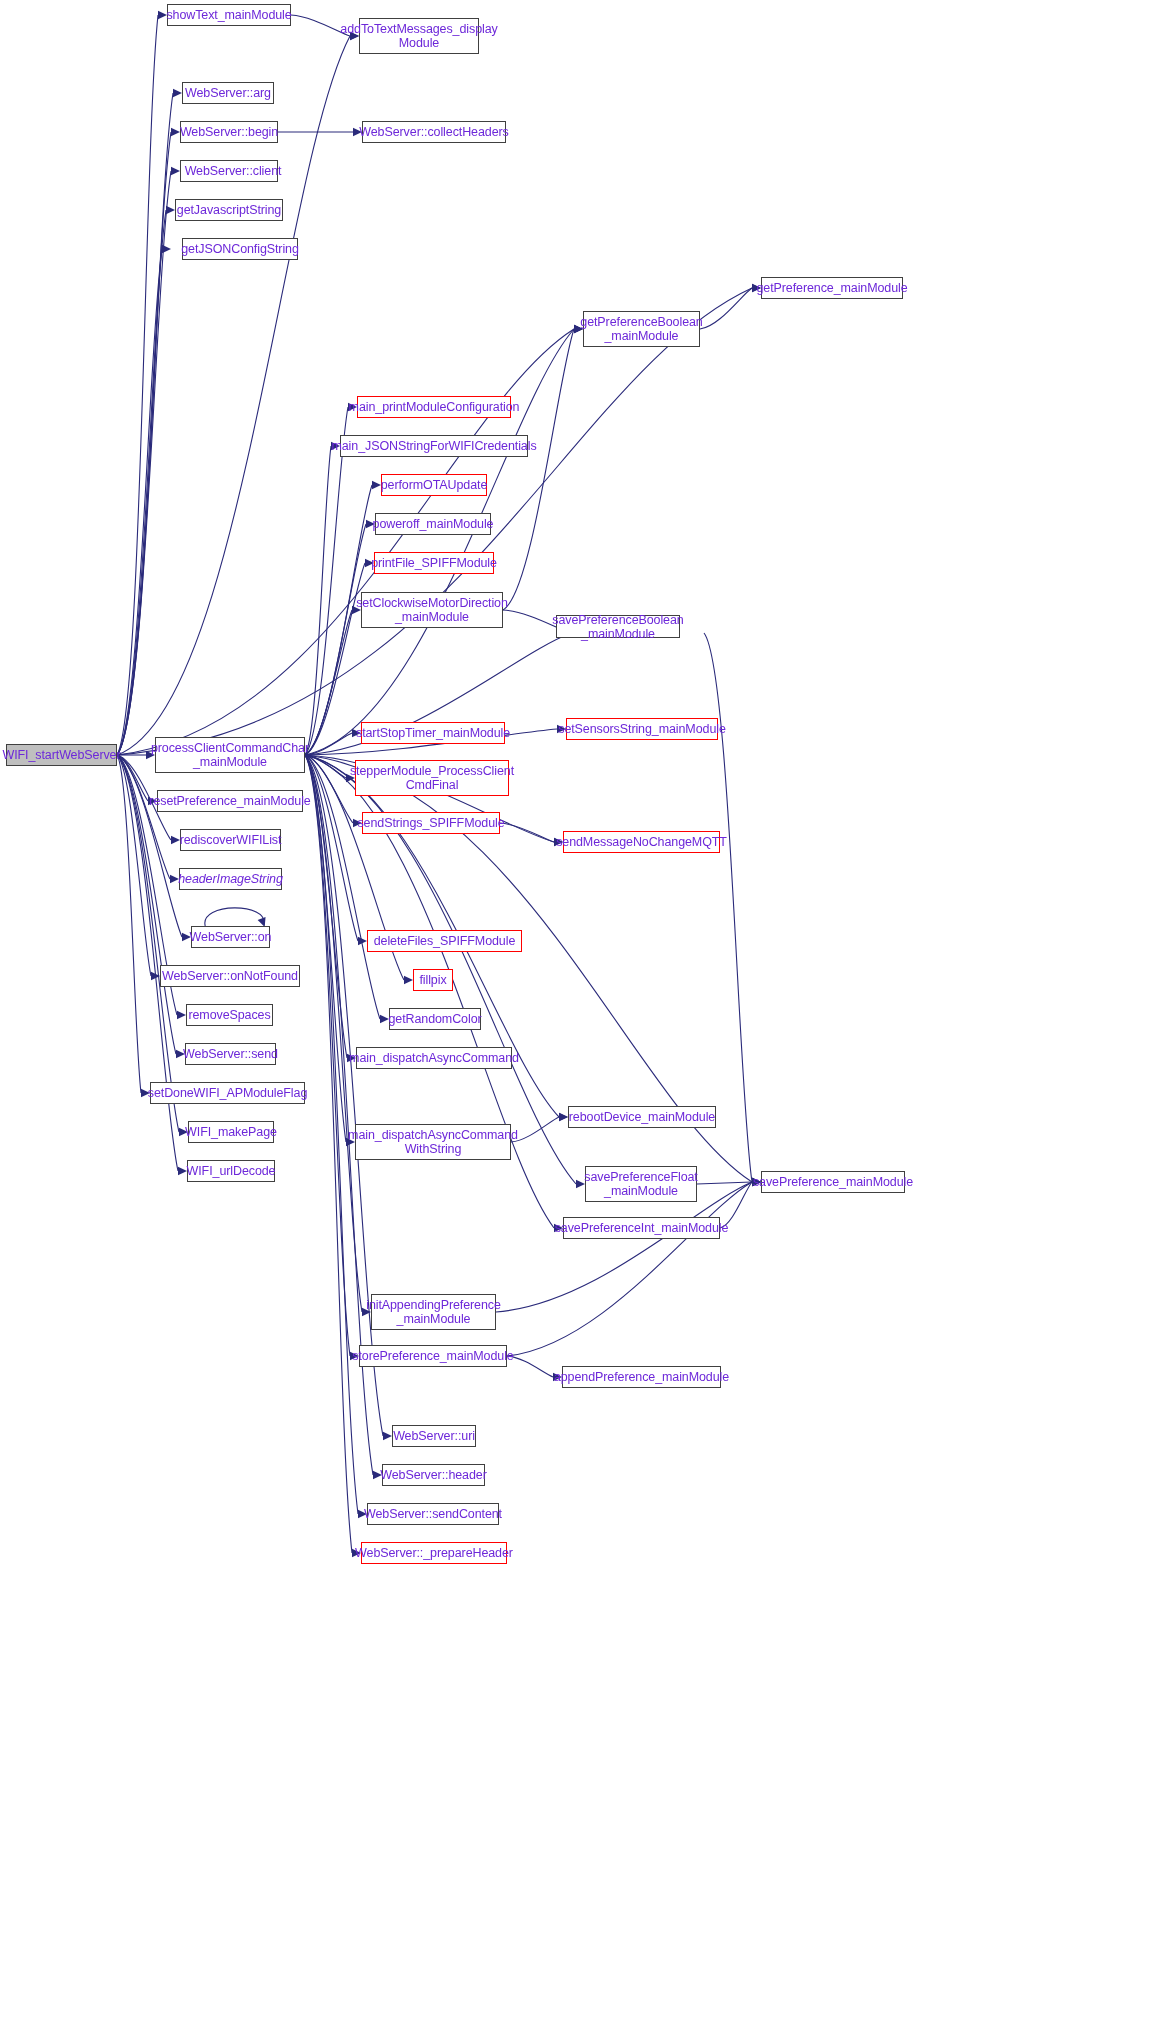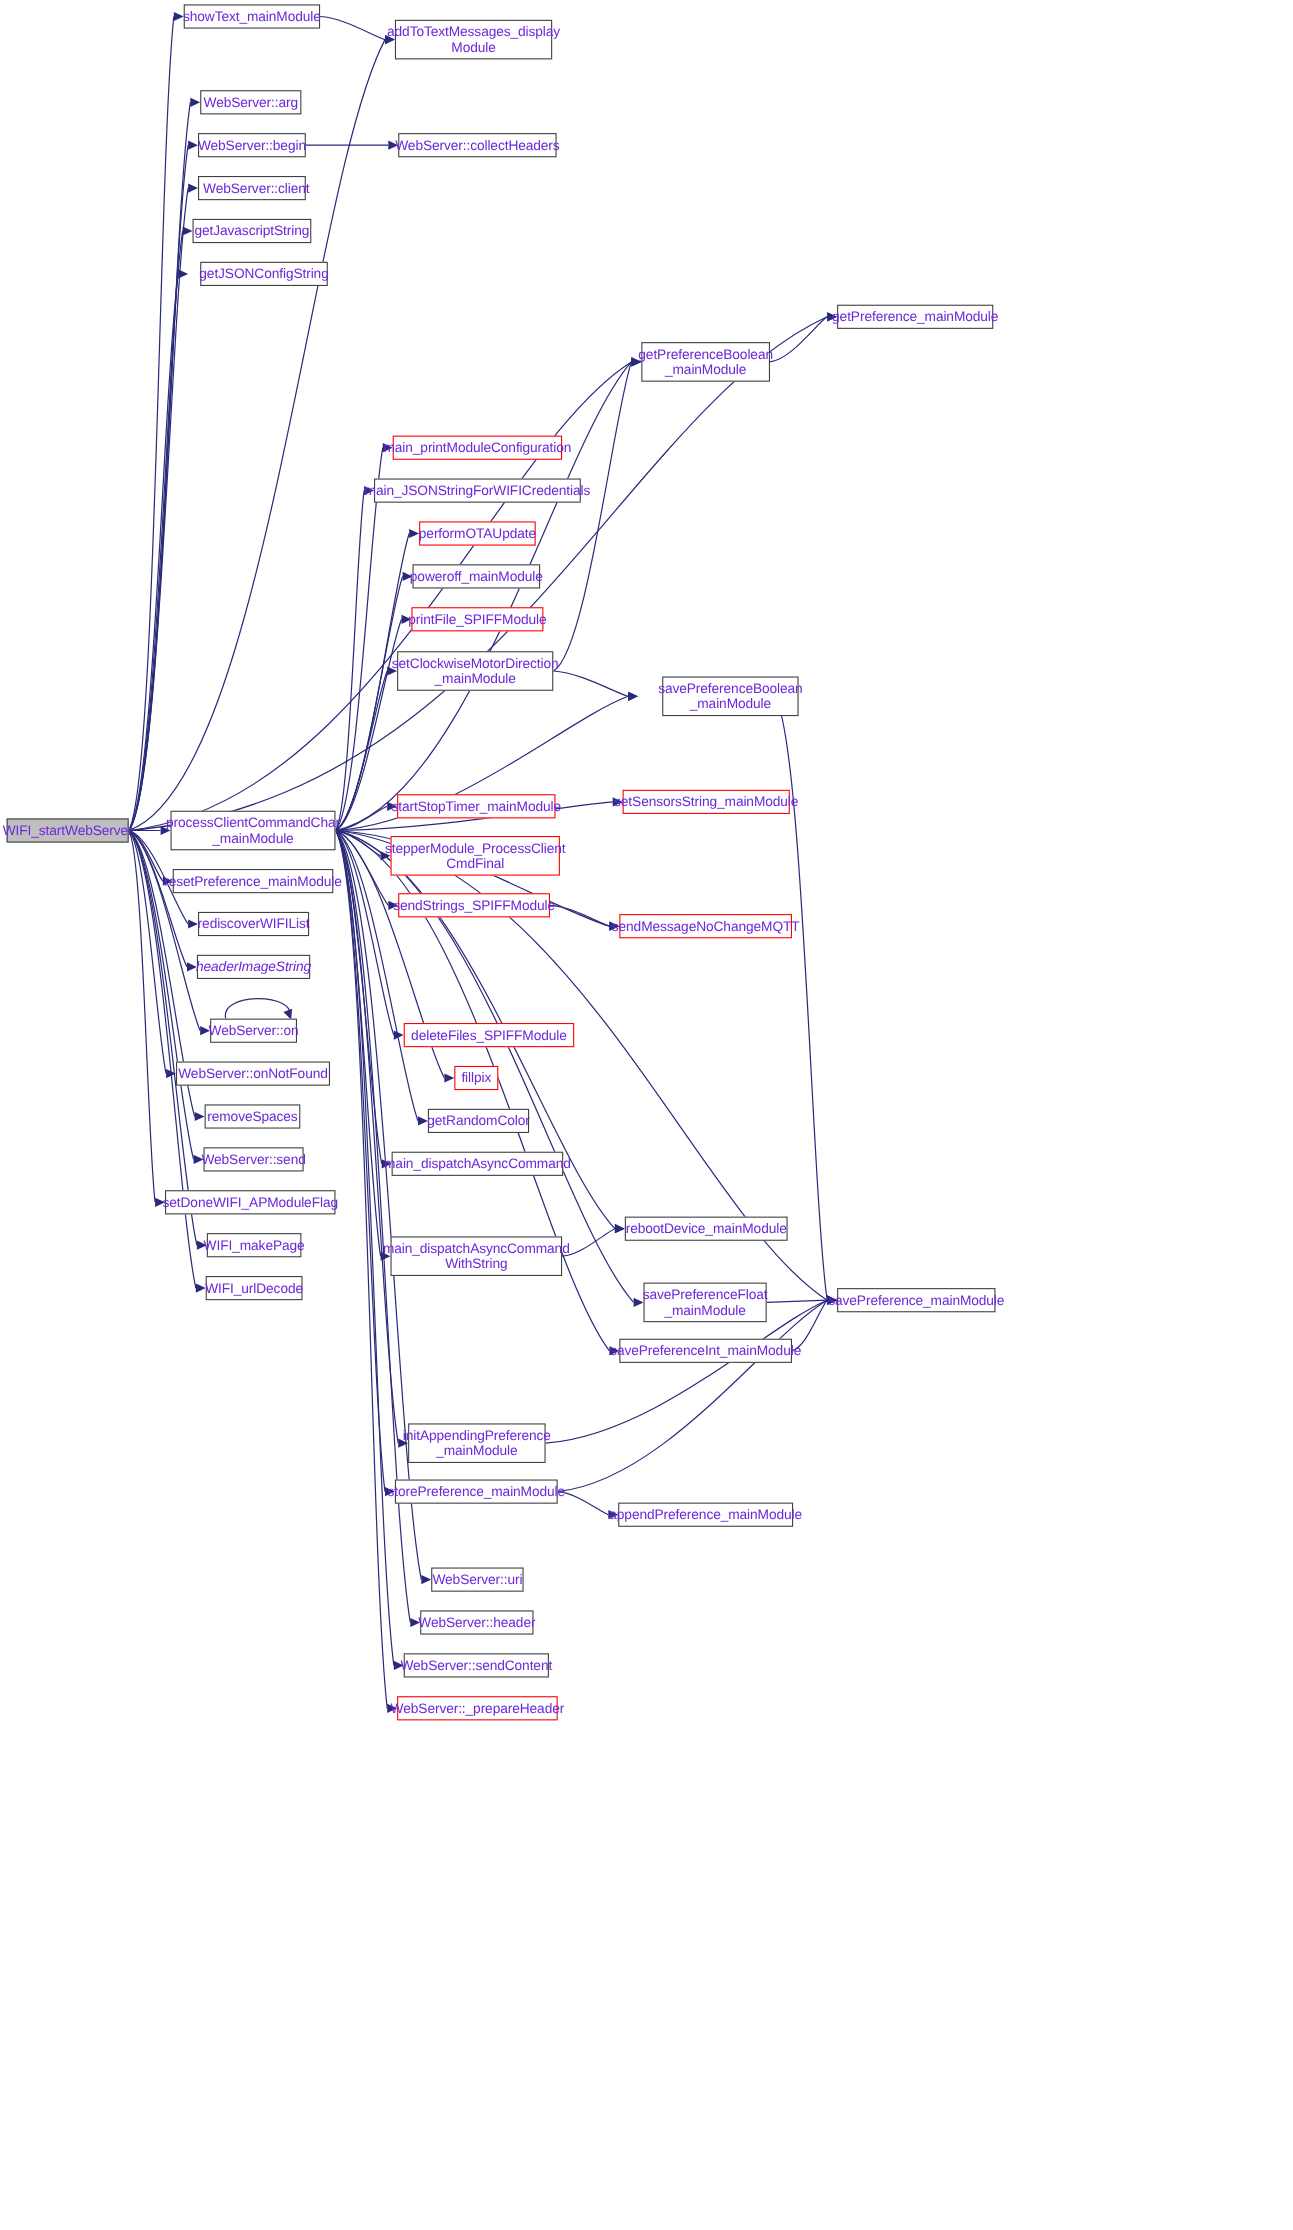--- a/index.html
+++ b/index.html
@@ -180,39 +180,39 @@
       <polygon points="392,1436 383,1440.2 383,1431.8" class="arrow-head"></polygon>
       <path class="edge-path" d="M 305 755 C 343.5878154044748 798.2, 351.7767015275389 1345.4, 373 1475"></path>
       <polygon points="382,1475 373,1479.2 373,1470.8" class="arrow-head"></polygon>
       <path class="edge-path" d="M 305 755 C 336.7152056341927 800.54, 340.556636901194 1377.38, 358 1514"></path>
       <polygon points="367,1514 358,1518.2 358,1509.8" class="arrow-head"></polygon>
       <path class="edge-path" d="M 305 755 C 334.2438610974386 802.88, 335.91587639640875 1409.3600000000001, 352 1553"></path>
       <polygon points="361,1553 352,1557.2 352,1548.8" class="arrow-head"></polygon>
     </svg>
   <div id="node-layer">
       <div class="node" style="left: 167px; top: 4px; width: 124px; height: 22px;">showText_mainModule</div>
-      <div class="node" style="left: 359px; top: 18px; width: 143px; height: 36px;">addToTextMessages_display
+      <div class="node" style="left: 359px; top: 18px; width: 120px; height: 36px;">addToTextMessages_display
 Module</div>
       <div class="node" style="left: 182px; top: 82px; width: 92px; height: 22px;">WebServer::arg</div>
       <div class="node" style="left: 180px; top: 121px; width: 98px; height: 22px;">WebServer::begin</div>
       <div class="node" style="left: 362px; top: 121px; width: 144px; height: 22px;">WebServer::collectHeaders</div>
       <div class="node" style="left: 180px; top: 160px; width: 98px; height: 22px; padding-left: 12px;">WebServer::client</div>
       <div class="node" style="left: 175px; top: 199px; width: 108px; height: 22px;">getJavascriptString</div>
       <div class="node" style="left: 171px; top: 238px; width: 116px; height: 22px; margin-left: 11px;">getJSONConfigString</div>
       <div class="node" style="left: 761px; top: 277px; width: 142px; height: 22px;">getPreference_mainModule</div>
       <div class="node" style="left: 583px; top: 311px; width: 117px; height: 36px;">getPreferenceBoolean
 _mainModule</div>
       <div class="node red" style="left: 357px; top: 396px; width: 154px; height: 22px;">main_printModuleConfiguration</div>
       <div class="node" style="left: 340px; top: 435px; width: 188px; height: 22px;">main_JSONStringForWIFICredentials</div>
       <div class="node red" style="left: 381px; top: 474px; width: 106px; height: 22px;">performOTAUpdate</div>
       <div class="node" style="left: 375px; top: 513px; width: 116px; height: 22px;">poweroff_mainModule</div>
       <div class="node red" style="left: 374px; top: 552px; width: 120px; height: 22px;">printFile_SPIFFModule</div>
       <div class="node" style="left: 361px; top: 592px; width: 142px; height: 36px;">setClockwiseMotorDirection
 _mainModule</div>
-      <div class="node" style="left: 602px; top: 615px; width: 124px; height: 36px;">savePreferenceBoolean
+      <div class="node" style="left: 556px; top: 615px; width: 124px; height: 23px;">savePreferenceBoolean
 _mainModule</div>
       <div class="node red" style="left: 566px; top: 718px; width: 152px; height: 22px;">setSensorsString_mainModule</div>
       <div class="node red" style="left: 361px; top: 722px; width: 144px; height: 22px;">startStopTimer_mainModule</div>
       <div class="node root" style="left: 6px; top: 744px; width: 111px; height: 22px;">WIFI_startWebServer</div>
       <div class="node" style="left: 155px; top: 737px; width: 150px; height: 36px;">processClientCommandChar
 _mainModule</div>
       <div class="node red" style="left: 355px; top: 760px; width: 154px; height: 36px;">stepperModule_ProcessClient
 CmdFinal</div>
       <div class="node" style="left: 157px; top: 790px; width: 146px; height: 22px;">resetPreference_mainModule</div>
       <div class="node red" style="left: 362px; top: 812px; width: 138px; height: 22px;">sendStrings_SPIFFModule</div>

